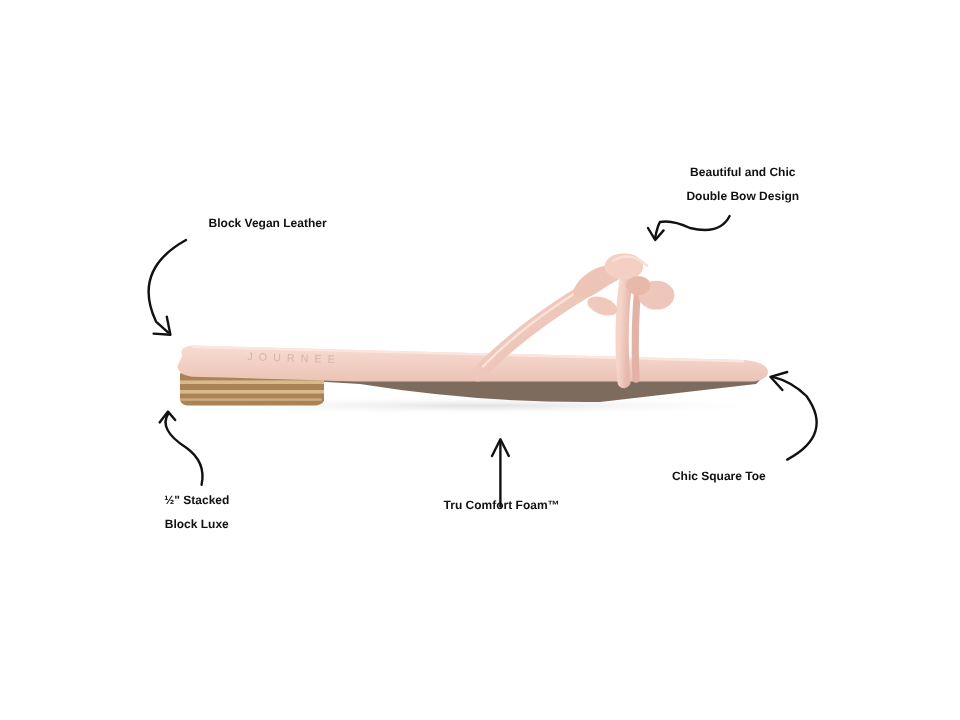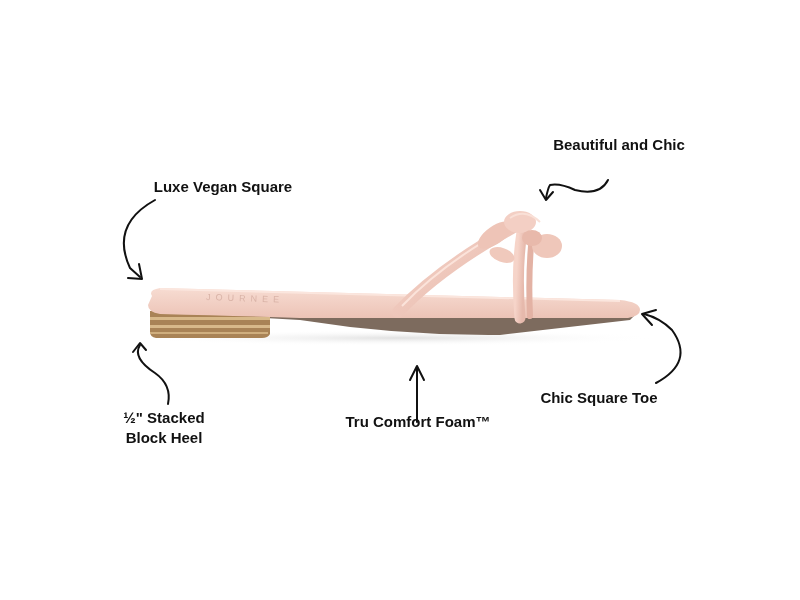--- a/index.html
+++ b/index.html
@@ -1,21 +1,21 @@
 <!DOCTYPE html>
 <html><head>
 <meta charset="utf-8">
 <style>
   html, body { margin: 0; padding: 0; background: #ffffff; }
   body { width: 800px; height: 600px; position: relative; overflow: hidden; font-family: "Liberation Sans", sans-serif; }
   .label {
     position: absolute;
     font-family: "Liberation Sans", sans-serif;
     font-weight: bold;
-    font-size: 15px;
+    font-size: 10px;
     line-height: 20px;
     color: #111111;
     text-align: center;
     white-space: nowrap;
   }
   .art { position: absolute; left: 0; top: 0; width: 800px; height: 600px; }
 </style>
 </head>
 <body>
 
@@ -79,29 +79,30 @@
     <path d="M417 422 L417 368"></path>
     <path d="M410 380 L417 366 L424 380"></path>
 
     <path d="M656 383 Q695 362 672 330 Q660 318 644 314"></path>
     <path d="M656 310 L642 314 L652 325"></path>
   </g>
 </svg>
 
 <div class="label" style="left:524px; top:135px; width:190px;">
   <div>Beautiful and Chic</div>
+  <div>Double Bow Design</div>
 </div>
 
 <div class="label" style="left:138px; top:177px; width:170px;">
-  <div>Luxe Vegan Square</div>
+  <div>Block Vegan Leather</div>
 </div>
 
 <div class="label" style="left:104px; top:408px; width:120px;">
   <div>½" Stacked</div>
-  <div>Block Heel</div>
+  <div>Block Luxe</div>
 </div>
 
 <div class="label" style="left:330px; top:412px; width:176px;">
   <div>Tru Comfort Foam™</div>
 </div>
 
 <div class="label" style="left:526px; top:388px; width:146px;">
   <div>Chic Square Toe</div>
 </div>
 

